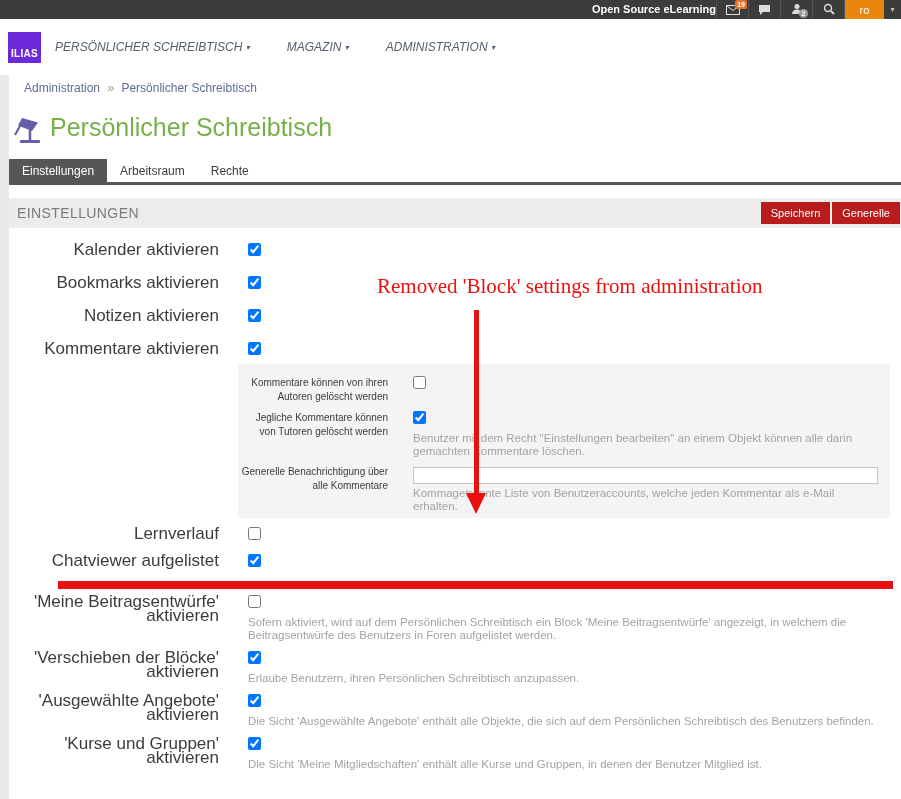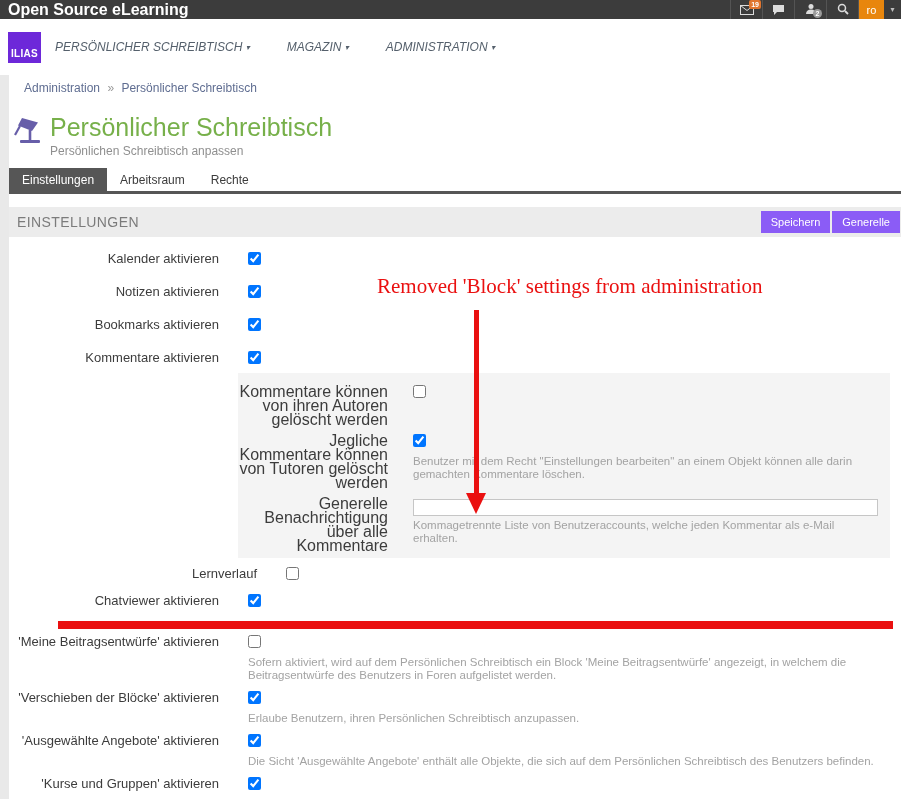--- a/index.html
+++ b/index.html
@@ -1,25 +1,25 @@
 <!DOCTYPE html>
 <html><head>
 <meta charset="utf-8">
 <style>
   * { box-sizing: border-box; margin: 0; padding: 0; }
   html,body { width: 901px; height: 799px; overflow: hidden; }
   body { font-family: "Liberation Sans", sans-serif; background:#fff; position:relative; }
 
   
   .topbar { height:19px; background:#3c3c3c; display:flex; align-items:stretch; }
-  .tb-title { flex:1; color:#fff; font-size:16px; font-weight:bold; line-height:19px; padding-left:8px; }
+  .tb-title { flex:1; color:#fff; font-size:11px; font-weight:bold; line-height:19px; padding-left:8px;text-align:right; }
   .tb-cell { width:32px; border-left:1px solid #545454; display:flex; align-items:center; justify-content:center; position:relative; cursor:pointer; }
   .tb-badge { position:absolute; top:0; right:1px; background:#e1752e; color:#fff; font-size:7px; line-height:9px; padding:0 2px; border-radius:2px; font-weight:bold; }
   .tb-badge.gray { background:#9a9a9a; top:auto; bottom:1px; right:4px; border-radius:50%; width:9px; height:9px; line-height:9px; text-align:center; padding:0; }
-  .tb-user { width:26px; border-left:1px solid #545454; background:#e8860d; color:#fff; font-size:11px; display:flex; align-items:center; justify-content:center; cursor:pointer; }
+  .tb-user { width:40px; border-left:1px solid #545454; background:#e8860d; color:#fff; font-size:11px; display:flex; align-items:center; justify-content:center; cursor:pointer; }
   .tb-caret { width:17px; border-left:none; color:#bdbdbd; font-size:8px; }
 
   
   .navbar { height:56px; background:#fff; display:flex; align-items:center; }
   .logo { width:33px; height:31px; margin-left:8px; background:#6d28d9; color:#fff; font-size:10px; font-weight:bold; display:flex; align-items:flex-end; justify-content:center; padding-bottom:4px; letter-spacing:.3px; cursor:pointer; }
   .nav-items { display:flex; margin-left:14px; gap:37px;font-style:italic; }
   .nav-item { font-size:12px; color:#55606c; cursor:pointer; white-space:nowrap; }
   .nav-item .caret { font-size:8px; position:relative; top:-1px; }
 
   
@@ -35,31 +35,31 @@
   .page-title { color:#77b04a; font-size:25px; font-weight:normal; line-height:28px; }
   .page-subtitle { color:#8f8f8f; font-size:12px; margin-top:3px; }
 
   .tabs { margin:10px 0 0 0; display:flex; border-bottom:3px solid #565656; }
   .tab { padding:5px 13px 4px; font-size:12px; color:#3c3c3c; cursor:pointer; }
   .tab.active { background:#565656; color:#fff; }
 
   
   .form-head { margin-top:13px; background:#ececec; display:flex; align-items:center; padding:4px 1px 4px 8px; }
   .form-head .fh-title { flex:1; font-size:14px; font-weight:normal; color:#7b7b7b; letter-spacing:.4px; }
-  .btn { background:#8b5cf6; border:none; color:#fff; font-size:11px; padding:5px 10px; margin-left:2px; cursor:pointer; }
+  .btn { background:#b91c1c; border:none; color:#fff; font-size:11px; padding:5px 10px; margin-left:2px; cursor:pointer; }
 
   .frow { display:flex; margin-top:15px; }
-  .flabel { width:210px; flex-shrink:0; text-align:right; font-size:13px; color:#3c3c3c; line-height:14px; }
+  .flabel { width:210px; flex-shrink:0; text-align:right; font-size:17px; color:#3c3c3c; line-height:14px; }
   .fctrl { margin-left:29px; flex:1; }
   input[type=checkbox], input[type=radio] { width:13px; height:13px; margin:0; vertical-align:top; }
   .help { color:#a3a3a3; font-size:11.5px; line-height:13px; margin-top:3px; max-width:640px; }
 
   .subpanel { margin:4px 11px 0 229px; background:#f4f4f4; padding:5px 0 5px; }
   .srow { display:flex; margin-top:7px; }
-  .slabel { width:150px; flex-shrink:0; text-align:right; font-size:16px; color:#3c3c3c; line-height:14px; }
+  .slabel { width:150px; flex-shrink:0; text-align:right; font-size:10px; color:#3c3c3c; line-height:14px; }
   .sctrl { margin-left:25px; flex:1; padding-right:12px; }
   .sctrl .help { font-size:11.5px; }
   .txt-input { width:100%; max-width:467px; height:17px; border:1px solid #c6c6c6; background:#fff; font-size:12px; padding:0 3px; }
 
   
   .anno-text { position:absolute; left:377px; top:274px; font-family:"Liberation Serif", serif; font-size:21px; color:#ea1010; white-space:nowrap; z-index:50; }
   .anno-stem { position:absolute; left:474px; top:310px; width:5px; height:183px; background:#ea1010; z-index:50; }
   .anno-head { position:absolute; left:466px; top:493px; width:0; height:0; border-left:10px solid transparent; border-right:10px solid transparent; border-top:21px solid #ea1010; z-index:50; }
   .anno-box { height:7px; border:4px solid #ea1010; background:#fff; margin:9px 8px 6px 49px; }
 </style>
@@ -138,21 +138,20 @@
     <span class="lamp">
       <svg width="30" height="28" viewBox="0 0 30 28">
         <path d="M10,1 L26,5.5 L20,14 L6,8.5 Z" fill="#675ea9"></path>
         <path d="M8,9 L3,18" stroke="#675ea9" stroke-width="2.2" fill="none"></path>
         <path d="M18,13 L18,23" stroke="#675ea9" stroke-width="2.6" fill="none"></path>
         <rect x="8" y="23" width="20" height="3" rx="1" fill="#675ea9"></rect>
       </svg>
     </span>
     <div>
       <h1 class="page-title">Persönlicher Schreibtisch</h1>
-      <div class="page-subtitle">Persönlichen Schreibtisch anpassen</div>
     </div>
   </div>
 
   <div class="tabs">
     <div class="tab active">Einstellungen</div>
     <div class="tab">Arbeitsraum</div>
     <div class="tab">Rechte</div>
   </div>
 
   <div class="form-head">
@@ -162,26 +161,26 @@
   </div>
 
   <div>
 
     <div class="frow">
       <div class="flabel">Kalender aktivieren</div>
       <div class="fctrl"><input type="checkbox" checked="" style=""></div>
     </div>
 
     <div class="frow">
+      <div class="flabel">Bookmarks aktivieren</div>
+      <div class="fctrl"><input type="checkbox" checked="" style=""></div>
+    </div>
+
+    <div class="frow">
       <div class="flabel">Notizen aktivieren</div>
-      <div class="fctrl"><input type="checkbox" checked="" style=""></div>
-    </div>
-
-    <div class="frow">
-      <div class="flabel">Bookmarks aktivieren</div>
       <div class="fctrl"><input type="checkbox" checked="" style=""></div>
     </div>
 
     <div class="frow">
       <div class="flabel">Kommentare aktivieren</div>
       <div class="fctrl"><input type="checkbox" checked="" style=""></div>
     </div>
 
     <div class="subpanel">
       <div class="srow">
@@ -197,29 +196,29 @@
       </div>
       <div class="srow">
         <div class="slabel">Generelle Benachrichtigung über alle Kommentare</div>
         <div class="sctrl">
           <input type="text" class="txt-input" value="" style="">
           <div class="help">Kommagetrennte Liste von Benutzeraccounts, welche jeden Kommentar als e-Mail erhalten.</div>
         </div>
       </div>
     </div>
 
-    <div class="frow" style="margin-top:9px;margin-left:38px;">
+    <div class="frow" style="margin-top:9px;">
       <div class="flabel">Lernverlauf</div>
       <div class="fctrl">
         <input type="checkbox" style="">
       </div>
     </div>
 
     <div class="frow" style="margin-top:9px;">
-      <div class="flabel">Chatviewer aktivieren</div>
+      <div class="flabel">Chatviewer aufgelistet</div>
       <div class="fctrl"><input type="checkbox" checked="" style=""></div>
     </div>
 
     <div class="anno-box"></div>
 
     <div class="frow" style="margin-top:6px;">
       <div class="flabel">'Meine Beitragsentwürfe' aktivieren</div>
       <div class="fctrl">
         <input type="checkbox" style="">
         <div class="help">Sofern aktiviert, wird auf dem Persönlichen Schreibtisch ein Block 'Meine Beitragsentwürfe' angezeigt, in welchem die Beitragsentwürfe des Benutzers in Foren aufgelistet werden.</div>

